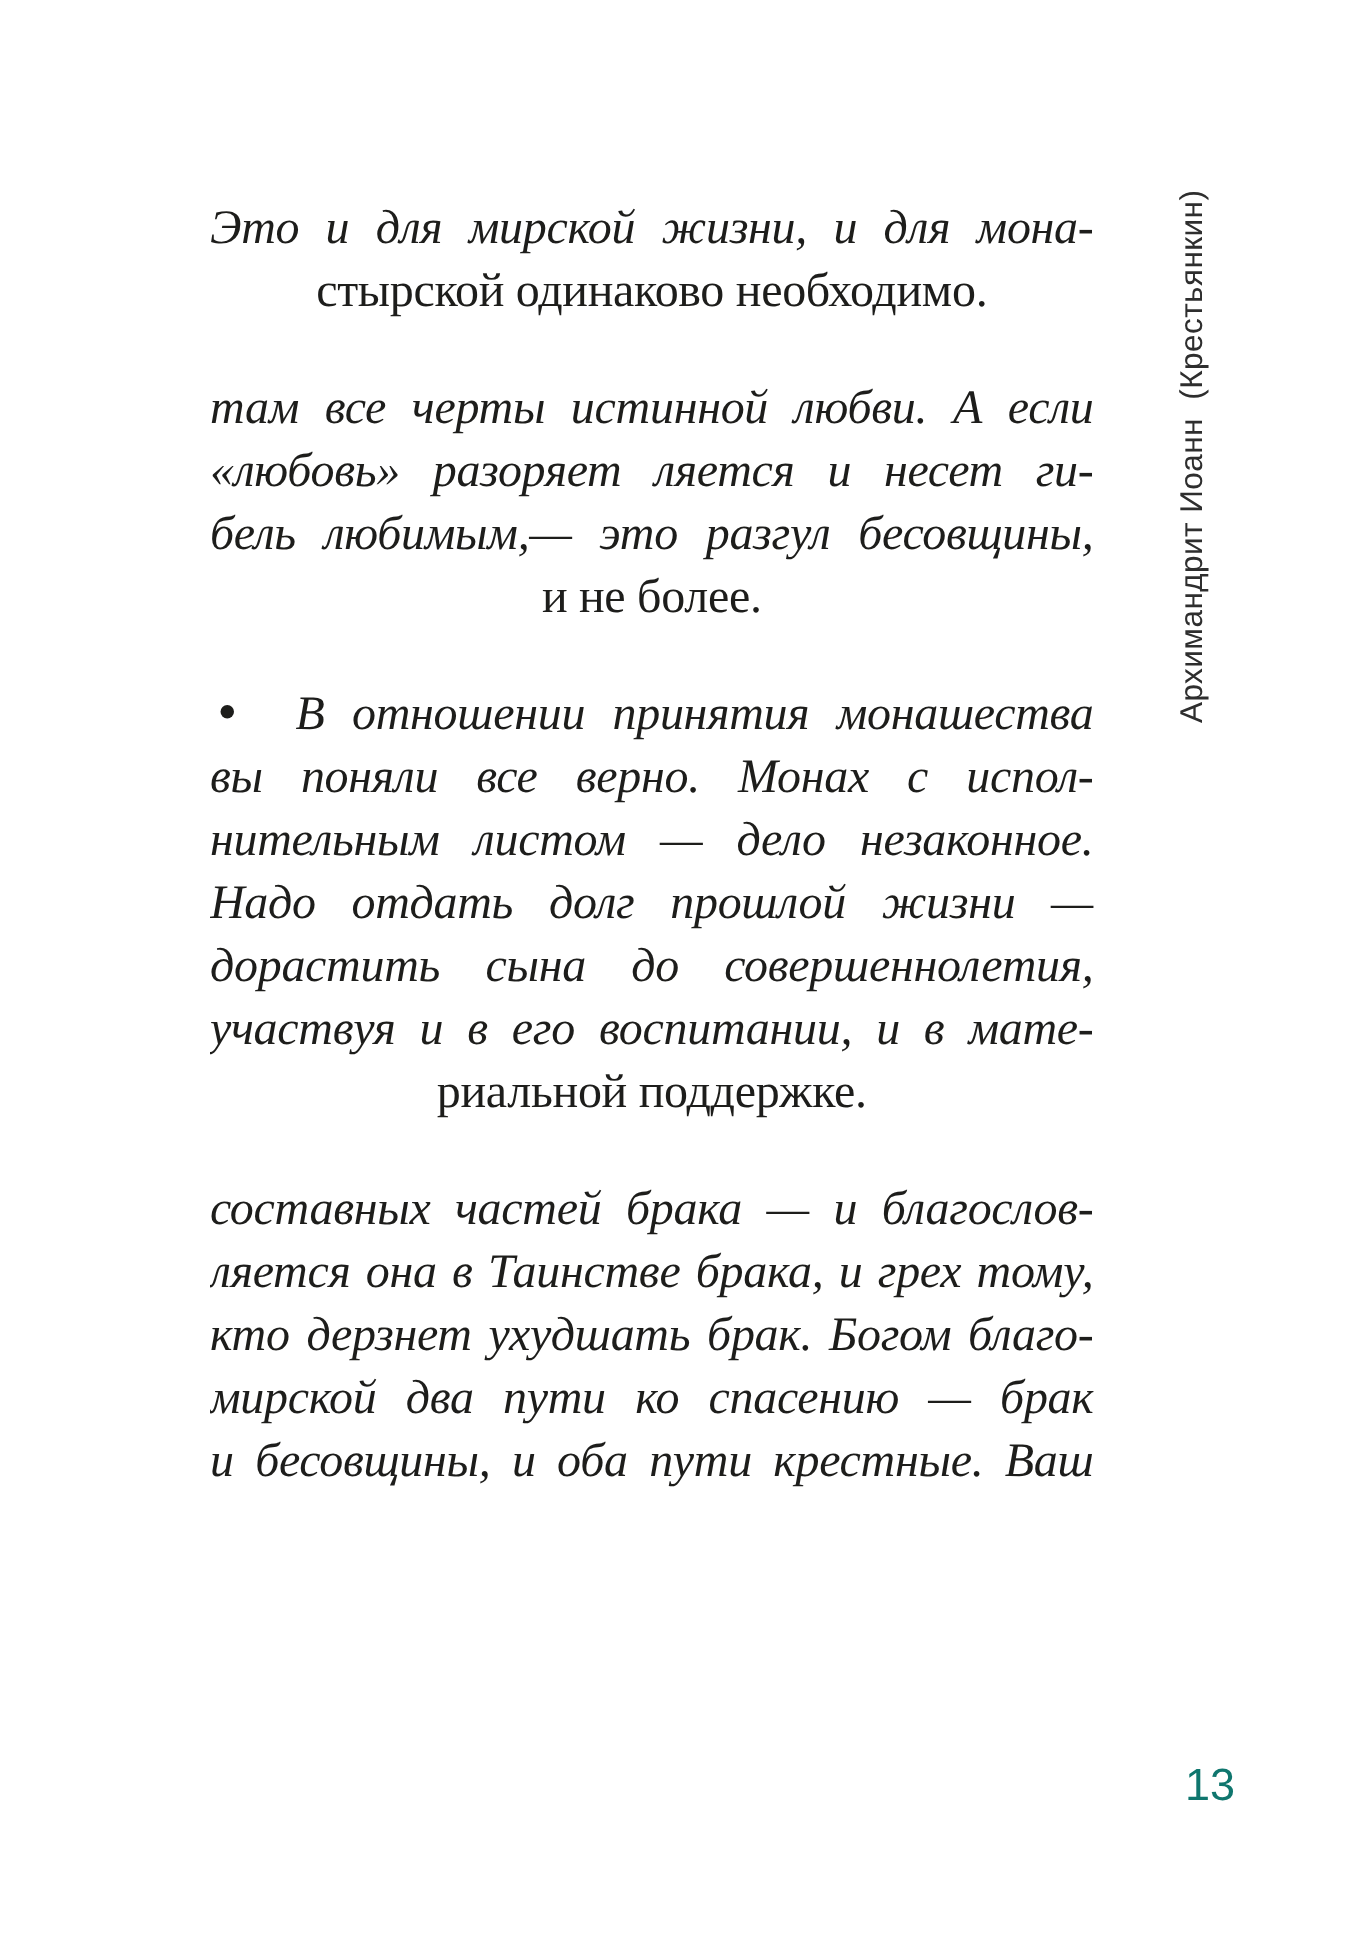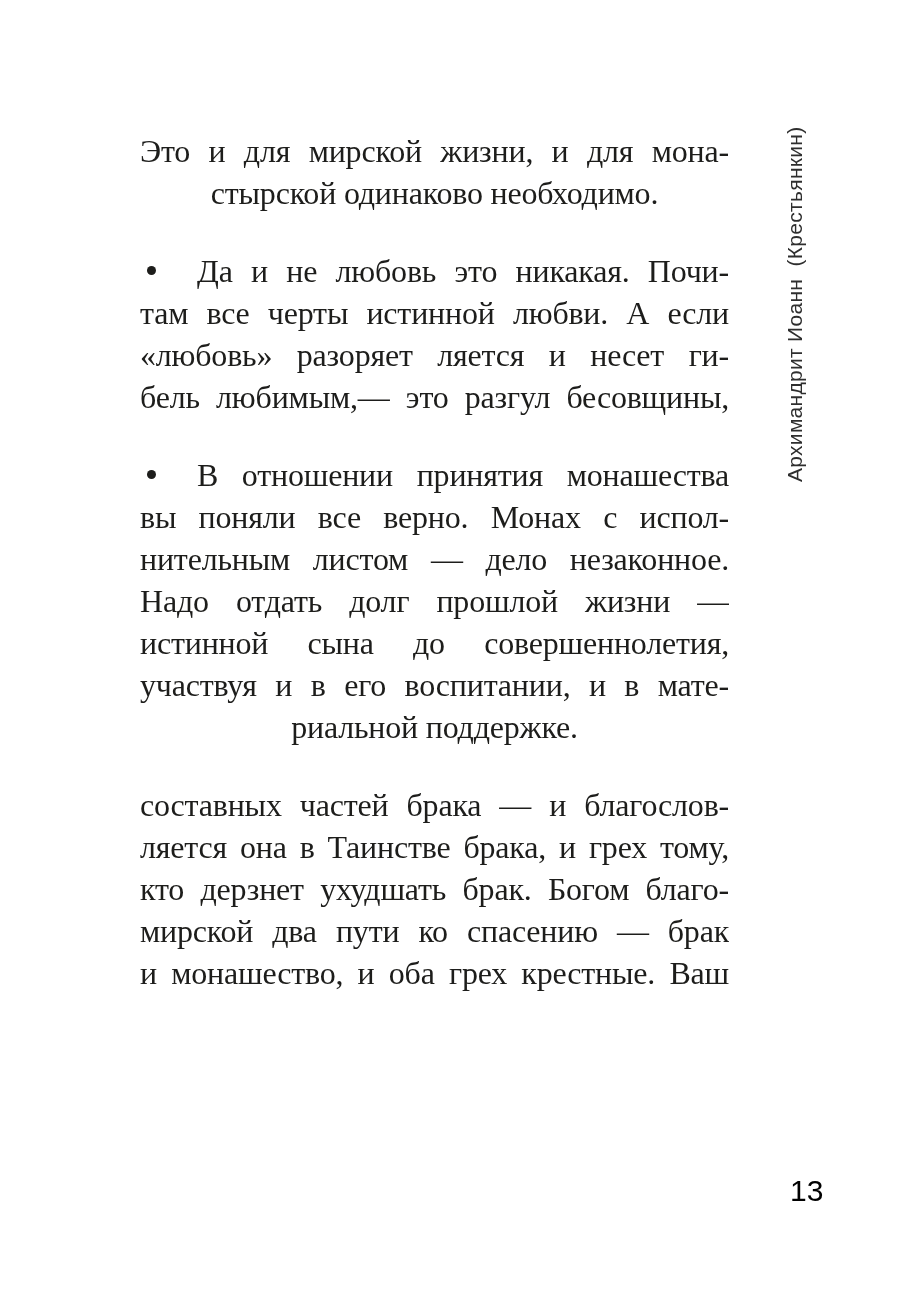--- a/index.html
+++ b/index.html
@@ -31,20 +31,21 @@
     height: 42px;
     line-height: 42px;
     overflow: hidden;
     text-align: center;
     white-space: normal;
     letter-spacing: -0.2px;
   }
   .line.j {
     text-align: justify;
     text-align-last: justify;
+    font-style: italic;
   }
   .line.first-bullet {
     position: relative;
     padding-left: 57px;
   }
   .bullet {
     position: absolute;
     left: 7px;
     top: 16px;
     width: 9px;
@@ -66,54 +67,54 @@
     color: #2e2e2e;
     white-space: pre;
   }
   .page-number {
     position: absolute;
     left: 790px;
     top: 1176px;
     font-family: "Liberation Sans", sans-serif;
     font-size: 30px;
     line-height: 30px;
-    color: #000000;
+    color: #0f766e;
   }
 </style>
 </head>
 <body>
 
 <div class="book-page">
 
   <div class="text-block" id="text-block">
       <div class="para">
         <div class="line j">Это и для мирской жизни, и для мона-</div>
         <div class="line">стырской одинаково необходимо.</div>
       </div>
       <div class="para">
-        <div class="line j first-bullet"><span class="bullet"></span>Да и не любовь это никакая. Почи-</div>
         <div class="line j">там все черты истинной любви. А если</div>
         <div class="line j">«любовь» разоряет ляется и несет ги-</div>
         <div class="line j">бель любимым,— это разгул бесовщины,</div>
+        <div class="line">и не более.</div>
       </div>
       <div class="para">
         <div class="line j first-bullet"><span class="bullet"></span>В отношении принятия монашества</div>
         <div class="line j">вы поняли все верно. Монах с испол-</div>
         <div class="line j">нительным листом — дело незаконное.</div>
         <div class="line j">Надо отдать долг прошлой жизни —</div>
-        <div class="line j">истинной сына до совершеннолетия,</div>
+        <div class="line j">дорастить сына до совершеннолетия,</div>
         <div class="line j">участвуя и в его воспитании, и в мате-</div>
         <div class="line">риальной поддержке.</div>
       </div>
       <div class="para">
         <div class="line j">составных частей брака — и благослов-</div>
         <div class="line j">ляется она в Таинстве брака, и грех тому,</div>
         <div class="line j">кто дерзнет ухудшать брак. Богом благо-</div>
         <div class="line j">мирской два пути ко спасению — брак</div>
-        <div class="line j">и монашество, и оба грех крестные. Ваш</div>
+        <div class="line j">и бесовщины, и оба пути крестные. Ваш</div>
       </div>
     </div>
 
   <div class="sidebar-author">Архимандрит Иоанн  (Крестьянкин)</div>
 
   <div class="page-number">13</div>
 
 </div>
 
 </body></html>

